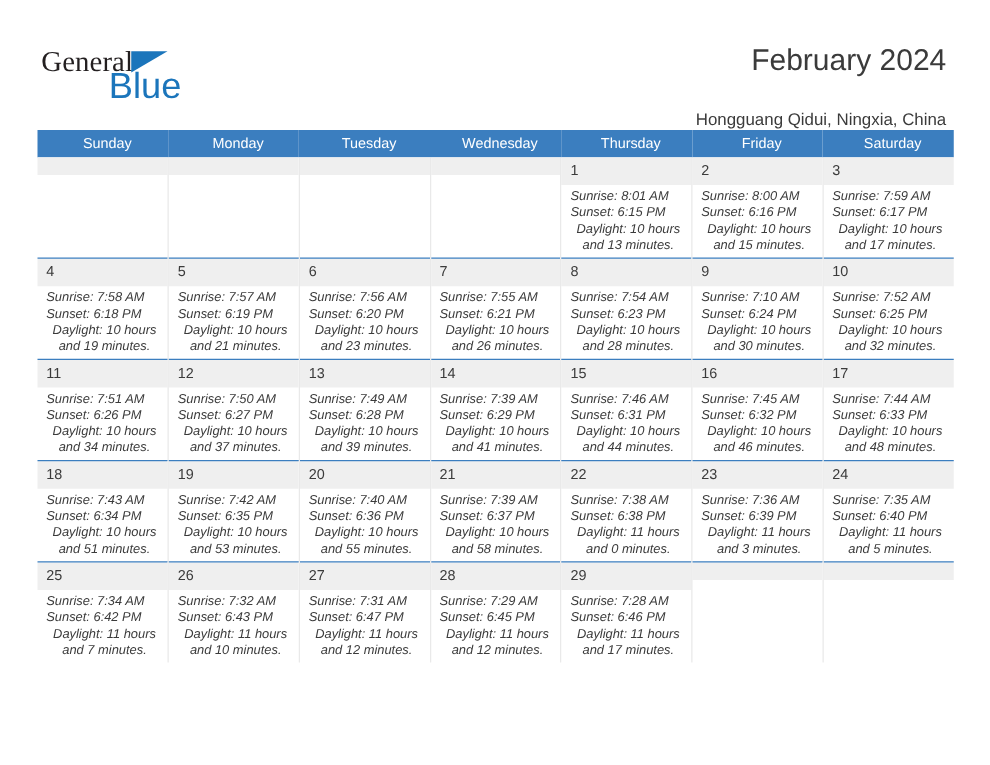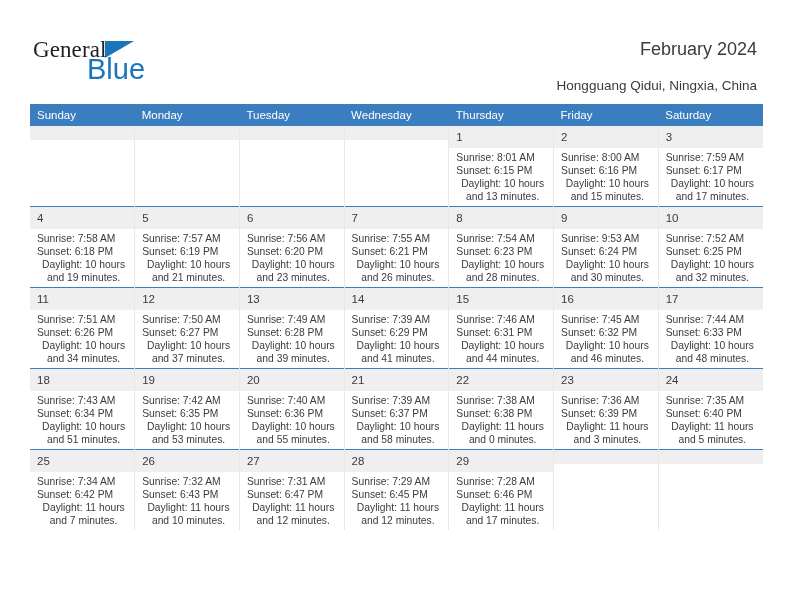--- a/index.html
+++ b/index.html
@@ -64,50 +64,50 @@
     line-height: 23px;
   }
 
   .title-block {
     position: absolute;
     right: 35px;
     top: 33px;
     text-align: right;
   }
   .month-title {
-    font-size: 18px;
+    font-size: 24px;
     color: #3b3b3b;
     line-height: 32px;
     white-space: nowrap;
     font-weight: normal;
     margin: 0;
   }
   .location {
     font-size: 13.5px;
     color: #3b3b3b;
     line-height: 18px;
-    margin-top: 12px;
+    margin-top: 22px;
     white-space: nowrap;
   }
 
   
   .cal {
     position: absolute;
     left: 30px;
     top: 104px;
     width: 733px;
     border-collapse: collapse;
     table-layout: fixed;
   }
   .cal th {
     background: #3b7ebf;
     color: #ffffff;
     font-size: 11.5px;
     font-weight: normal;
-    text-align: left;
+    text-align: center;
     padding: 5px 0 5px 7px;
     height: 12px;
     border: none;
   }
   .cal td {
     vertical-align: top;
     padding: 0;
     height: 80px;
     border-top: 1px solid #3b7ebf;
     border-right: 1px solid #e9e9e9;
@@ -126,20 +126,21 @@
     box-sizing: border-box;
   }
   .daynum.empty {
     color: transparent;
   }
   .cellbody {
     padding: 3px 4px 0 7px;
     font-size: 10.3px;
     line-height: 13.1px;
     color: #3b3b3b;
+    font-style: italic;
   }
   .cellbody div { white-space: nowrap; }
   .cellbody .wrapline { white-space: normal; text-align: center; }
 </style>
 </head>
 <body>
 
 <div class="page">
 
   <div class="top">
@@ -245,21 +246,21 @@
             <div class="daynum">8</div>
             <div class="cellbody">
               <div>Sunrise: 7:54 AM</div>
               <div>Sunset: 6:23 PM</div>
               <div class="wrapline">Daylight: 10 hours and 28 minutes.</div>
             </div>
           </td>
           <td>
             <div class="daynum">9</div>
             <div class="cellbody">
-              <div>Sunrise: 9:53 AM</div>
+              <div>Sunrise: 7:10 AM</div>
               <div>Sunset: 6:24 PM</div>
               <div class="wrapline">Daylight: 10 hours and 30 minutes.</div>
             </div>
           </td>
           <td>
             <div class="daynum">10</div>
             <div class="cellbody">
               <div>Sunrise: 7:52 AM</div>
               <div>Sunset: 6:25 PM</div>
               <div class="wrapline">Daylight: 10 hours and 32 minutes.</div>

